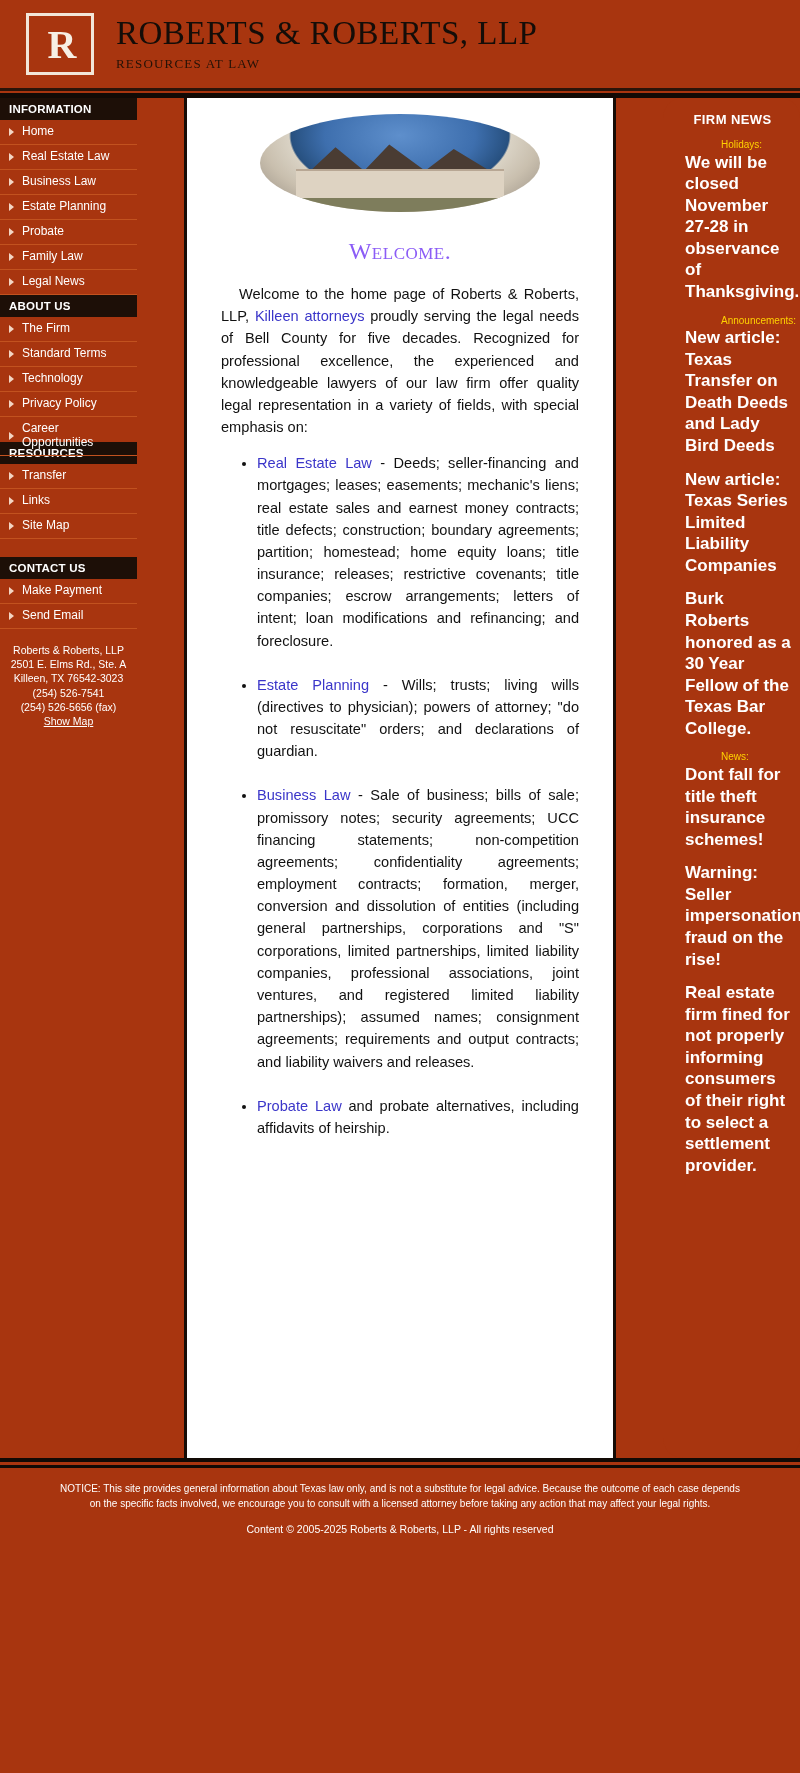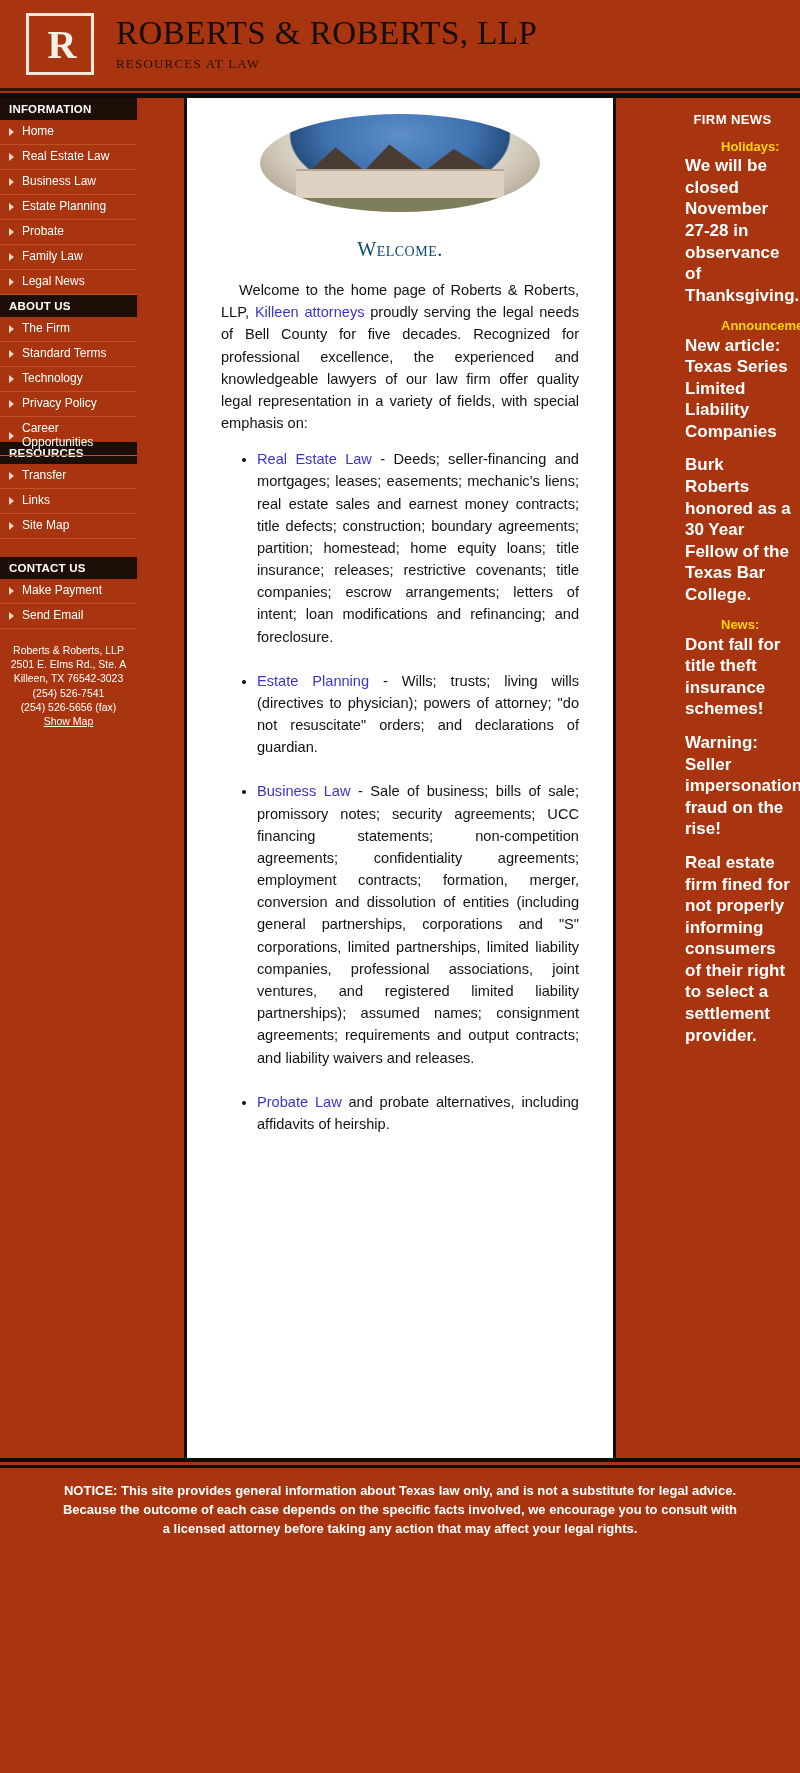--- a/index.html
+++ b/index.html
@@ -145,23 +145,23 @@
     border-top: 2px solid #b8a794;
   }
   .hero .lawn {
     position: absolute; left: 0; right: 0; bottom: 0;
     height: 14%;
     background: #7e7d5c;
   }
   .welcome {
     text-align: center;
     font-family: "Liberation Serif", serif;
-    font-size: 20px;
+    font-size: 24px;
     font-variant: small-caps;
-    color: #0c4a6e;
+    color: #8b5cf6;
     margin: 26px 0 18px 0;
     letter-spacing: 0.5px;
   }
   .content p {
     font-size: 14.6px;
     line-height: 1.52;
     color: #111111;
     text-align: justify;
     margin: 0 0 14px 0;
     text-indent: 18px;
@@ -187,22 +187,22 @@
   .news-title {
     text-align: center;
     color: #ffffff;
     font-size: 13px;
     font-weight: bold;
     letter-spacing: 0.4px;
     margin-bottom: 12px;
   }
   .news-label {
     color: #ffd200;
-    font-size: 13px;
-    font-weight: bold;
+    font-size: 10px;
+    font-weight: normal;
     line-height: 1.25;
     padding-left: 48px;
   }
   .news-body {
     color: #ffffff;
     font-size: 17px;
     font-weight: bold;
     line-height: 1.27;
     margin-bottom: 12px;
     margin-left: 12px;
@@ -212,23 +212,23 @@
   .foot-rule-top { height: 4px; background: #120a05; }
   .foot-rule-mid { height: 3px; background: #a8350f; }
   .foot-rule-in  { height: 3px; background: #120a05; }
   .footer {
     background: #a8350f;
     padding: 14px 60px 16px 60px;
     text-align: center;
   }
   .notice {
     color: #ffffff;
-    font-size: 13px;
+    font-size: 10px;
     line-height: 1.45;
-    font-weight: bold;
+    font-weight: normal;
   }
   .copyright {
     color: #ffffff;
     font-size: 10.5px;
     margin-top: 12px;
   }
 </style>
 </head>
 <body>
 
@@ -358,32 +358,34 @@
 
     </div>
 
     <div class="news">
       <div class="news-title">FIRM NEWS</div>
 
       <div class="news-label">Holidays:</div>
       <div class="news-body">We will be closed November 27-28 in observance of Thanksgiving.</div>
 
       <div class="news-label">Announcements:</div>
+      <div class="news-body">New article: Texas Transfer on Death Deeds and Lady Bird Deeds</div>
 
       <div class="news-body">New article: Texas Series Limited Liability Companies</div>
       <div class="news-body">Burk Roberts honored as a 30 Year Fellow of the Texas Bar College.</div>
 
       <div class="news-label">News:</div>
       <div class="news-body">Dont fall for title theft insurance schemes!</div>
 
       <div class="news-body">Warning: Seller impersonation fraud on the rise!</div>
       <div class="news-body">Real estate firm fined for not properly informing consumers of their right to select a settlement provider.</div>
     </div>
   </div>
 
   <div class="foot-rule-top"></div>
   <div class="foot-rule-mid"></div>
   <div class="foot-rule-in"></div>
   <div class="footer">
     <div class="notice">NOTICE: This site provides general information about Texas law only, and is not a substitute for legal advice. Because the outcome of each case depends on the specific facts involved, we encourage you to consult with a licensed attorney before taking any action that may affect your legal rights.</div>
+    <div class="copyright">Content © 2005-2025 Roberts &amp; Roberts, LLP - All rights reserved</div>
   </div>
 
 </div>
 
 </body></html>

